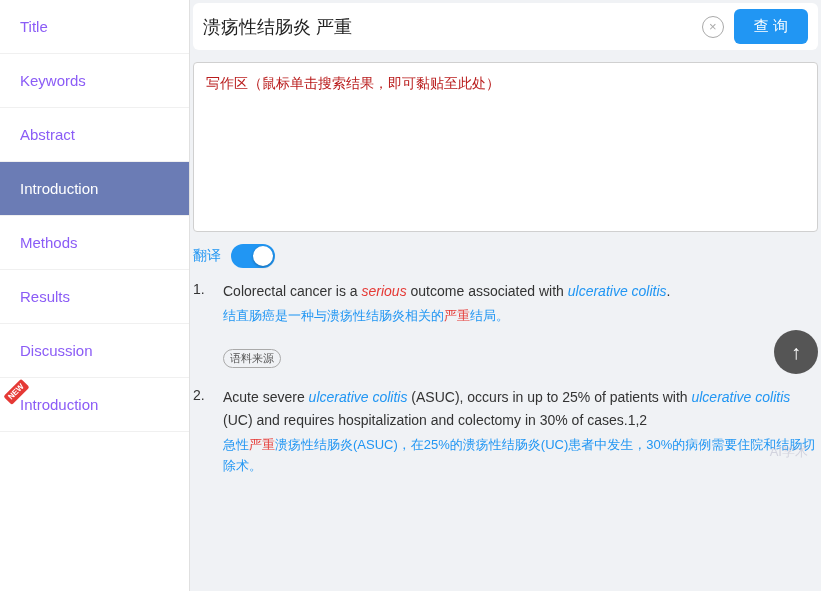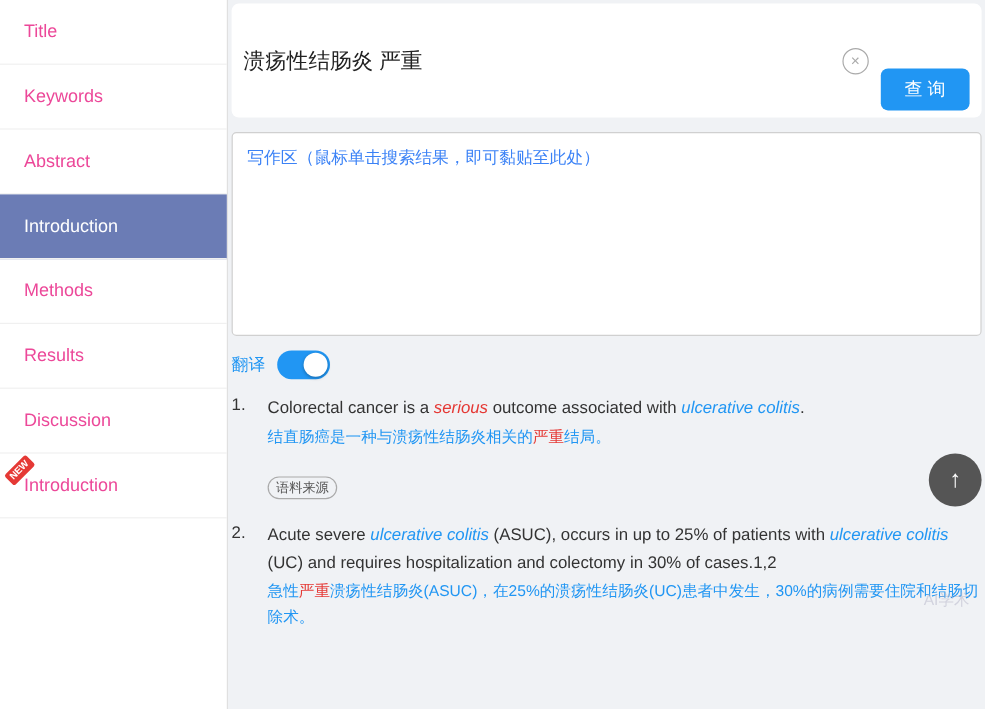--- a/index.html
+++ b/index.html
@@ -18,21 +18,21 @@
       min-width: 190px;
       background: #fff;
       display: flex;
       flex-direction: column;
       border-right: 1px solid #e0e0e0;
       height: 591px;
     }
     .sidebar-item {
       padding: 18px 20px;
       font-size: 15px;
-      color: #ec4899;
+      color: #8b5cf6;
       cursor: pointer;
       position: relative;
       border-bottom: 1px solid #f0f0f0;
     }
     .sidebar-item.active {
       background: #6b7cb5;
       color: #fff;
     }
     .sidebar-item.new-badge::before {
       content: 'NEW';
@@ -96,31 +96,30 @@
     }
     .search-btn {
       background: #2196f3;
       color: #fff;
       border: none;
       border-radius: 6px;
       padding: 8px 20px;
       font-size: 15px;
       cursor: pointer;
       white-space: nowrap;
-      margin-top: 48px;
     }
 
     
     .writing-area {
       background: #fff;
       border: 1px solid #d0d0d0;
       border-radius: 4px;
       padding: 12px;
       min-height: 170px;
-      color: #3b82f6;
+      color: #b91c1c;
       font-size: 14px;
     }
 
     
     .translate-row {
       display: flex;
       align-items: center;
       gap: 10px;
     }
     .translate-label {

